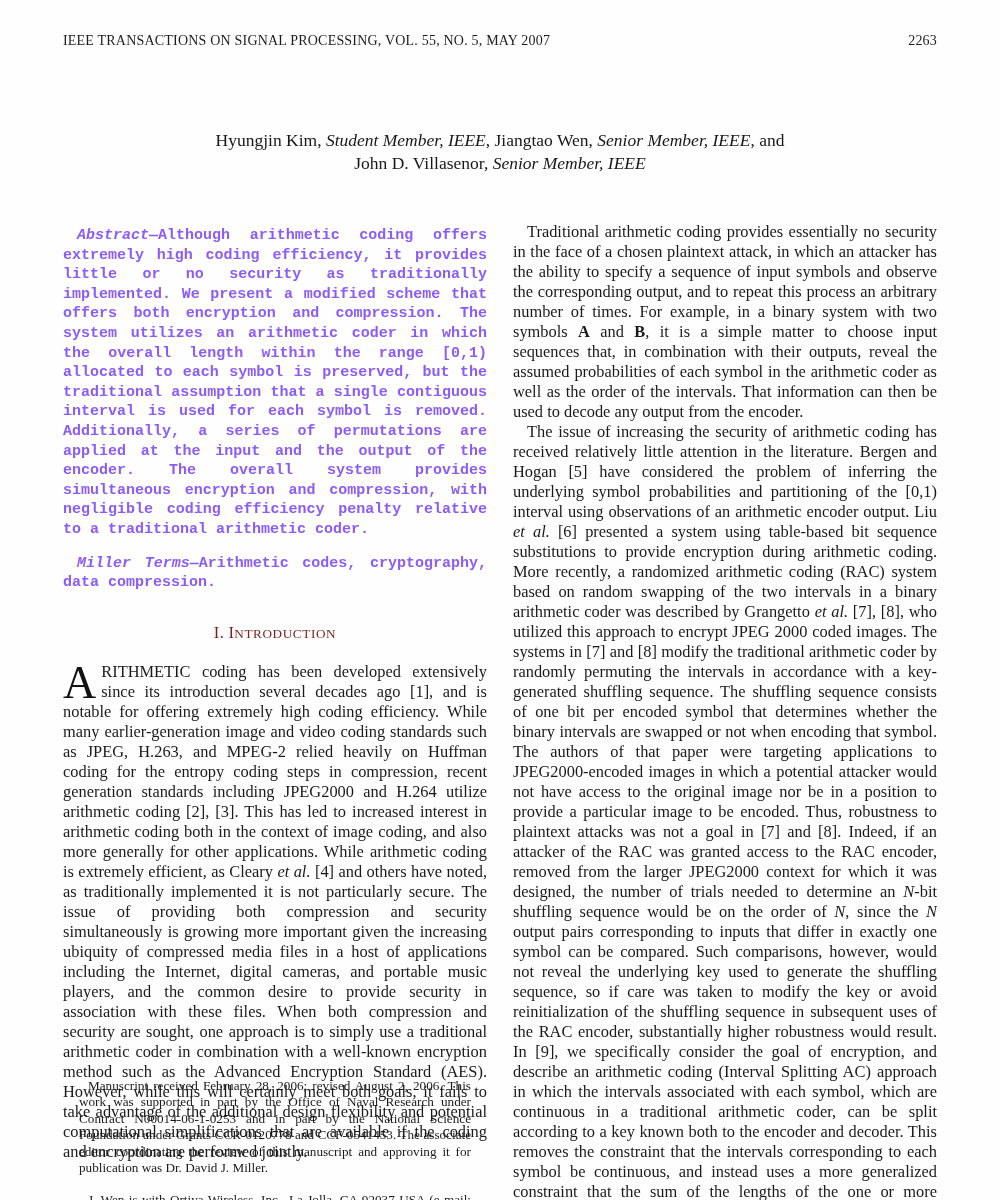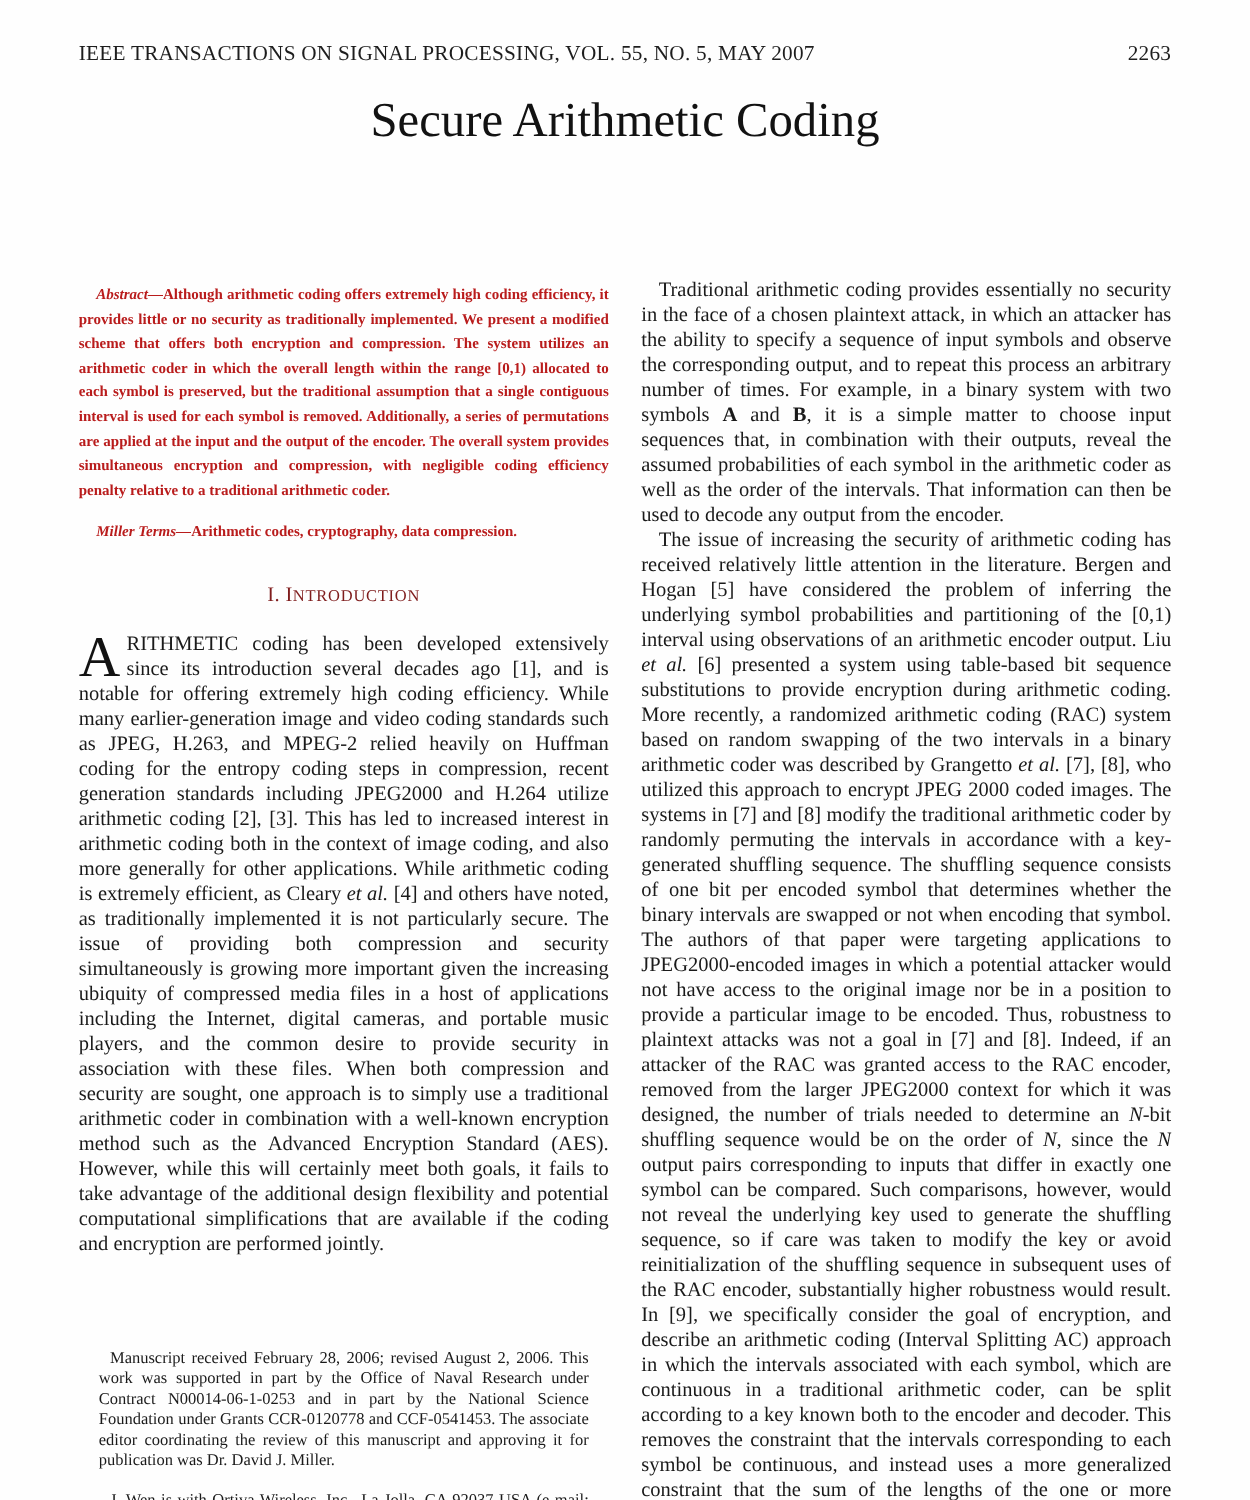--- a/index.html
+++ b/index.html
@@ -18,21 +18,21 @@
     color: #161616;
     font-family: "Liberation Serif", "DejaVu Serif", serif;
   }
   .running-head {
     position: absolute;
     top: 33px;
     left: 63px;
     width: 874px;
     display: flex;
     justify-content: space-between;
-    font-size: 17px;
+    font-size: 14px;
     letter-spacing: 0.2px;
     color: #1d1d1d;
   }
   .paper-title {
     position: absolute;
     top: 74px;
     left: 0;
     width: 1000px;
     margin: 0;
     text-align: center;
@@ -56,26 +56,27 @@
     left: 63px;
     width: 874px;
     height: 978px;
     display: flex;
     gap: 26px;
     overflow: hidden;
   }
   .col { width: 424px; position: relative; }
   .abstract, .index-terms {
     margin: 4px 0 0 0;
-    font-size: 12px;
+    font-size: 15px;
     line-height: 19.6px;
     font-weight: bold;
     text-align: justify;
     text-indent: 14px;
-    color: #b91c1c;
+    color: #8b5cf6;
+    font-family: Liberation Mono, monospace;
   }
   .index-terms { margin-top: 14px; }
   .section-heading {
     margin: 30px 0 19px 0;
     text-align: center;
     font-size: 16.5px;
     font-weight: 400;
     letter-spacing: 0.3px;
     color: #7f1d1d;
   }
@@ -115,22 +116,25 @@
 </head>
 <body>
 
 <div class="page">
 
   <div class="running-head">
     <span>IEEE TRANSACTIONS ON SIGNAL PROCESSING, VOL. 55, NO. 5, MAY 2007</span>
     <span>2263</span>
   </div>
 
-  <h1 class="paper-title">Secure Arithmetic Coding</h1>
 
+  <div class="authors">
+    <div><span>Hyungjin Kim, </span><span class="r-i">Student Member, IEEE</span><span>,  Jiangtao Wen, </span><span class="r-i">Senior Member, IEEE</span><span>, and</span></div>
+    <div><span>John D. Villasenor, </span><span class="r-i">Senior Member, IEEE</span></div>
+  </div>
 
   <div class="columns">
 
     <div class="col">
       <p class="abstract"><span class="r-bi">Abstract—</span><span class="r-b">Although arithmetic coding offers extremely high coding efficiency, it provides little or no security as traditionally implemented. We present a modified scheme that offers both encryption and compression. The system utilizes an arithmetic coder in which the overall length within the range [0,1) allocated to each symbol is preserved, but the traditional assumption that a single contiguous interval is used for each symbol is removed. Additionally, a series of permutations are applied at the input and the output of the encoder. The overall system provides simultaneous encryption and compression, with negligible coding efficiency penalty relative to a traditional arithmetic coder.</span></p>
       <p class="index-terms"><span class="r-bi">Miller Terms—</span><span class="r-b">Arithmetic codes, cryptography, data compression.</span></p>
       <h2 class="section-heading"><span>I. I</span><span class="r-sc">NTRODUCTION</span></h2>
       <p class="body-par dropcap-par"><span class="dropcap">A</span><span><span>RITHMETIC coding has been developed extensively since its introduction several decades ago [1], and is notable for offering extremely high coding efficiency. While many earlier-generation image and video coding standards such as JPEG, H.263, and MPEG-2 relied heavily on Huffman coding for the entropy coding steps in compression, recent generation standards including JPEG2000 and H.264 utilize arithmetic coding [2], [3]. This has led to increased interest in arithmetic coding both in the context of image coding, and also more generally for other applications. While arithmetic coding is extremely efficient, as Cleary </span><span class="r-i">et al.</span><span> [4] and others have noted, as traditionally implemented it is not particularly secure. The issue of providing both compression and security simultaneously is growing more important given the increasing ubiquity of compressed media files in a host of applications including the Internet, digital cameras, and portable music players, and the common desire to provide security in association with these files. When both compression and security are sought, one approach is to simply use a traditional arithmetic coder in combination with a well-known encryption method such as the Advanced Encryption Standard (AES). However, while this will certainly meet both goals, it fails to take advantage of the additional design flexibility and potential computational simplifications that are available if the coding and encryption are performed jointly.</span></span></p>
       <div class="footnotes">
         <p>Manuscript received February 28, 2006; revised August 2, 2006. This work was supported in part by the Office of Naval Research under Contract N00014-06-1-0253 and in part by the National Science Foundation under Grants CCR-0120778 and CCF-0541453. The associate editor coordinating the review of this manuscript and approving it for publication was Dr. David J. Miller.</p>

